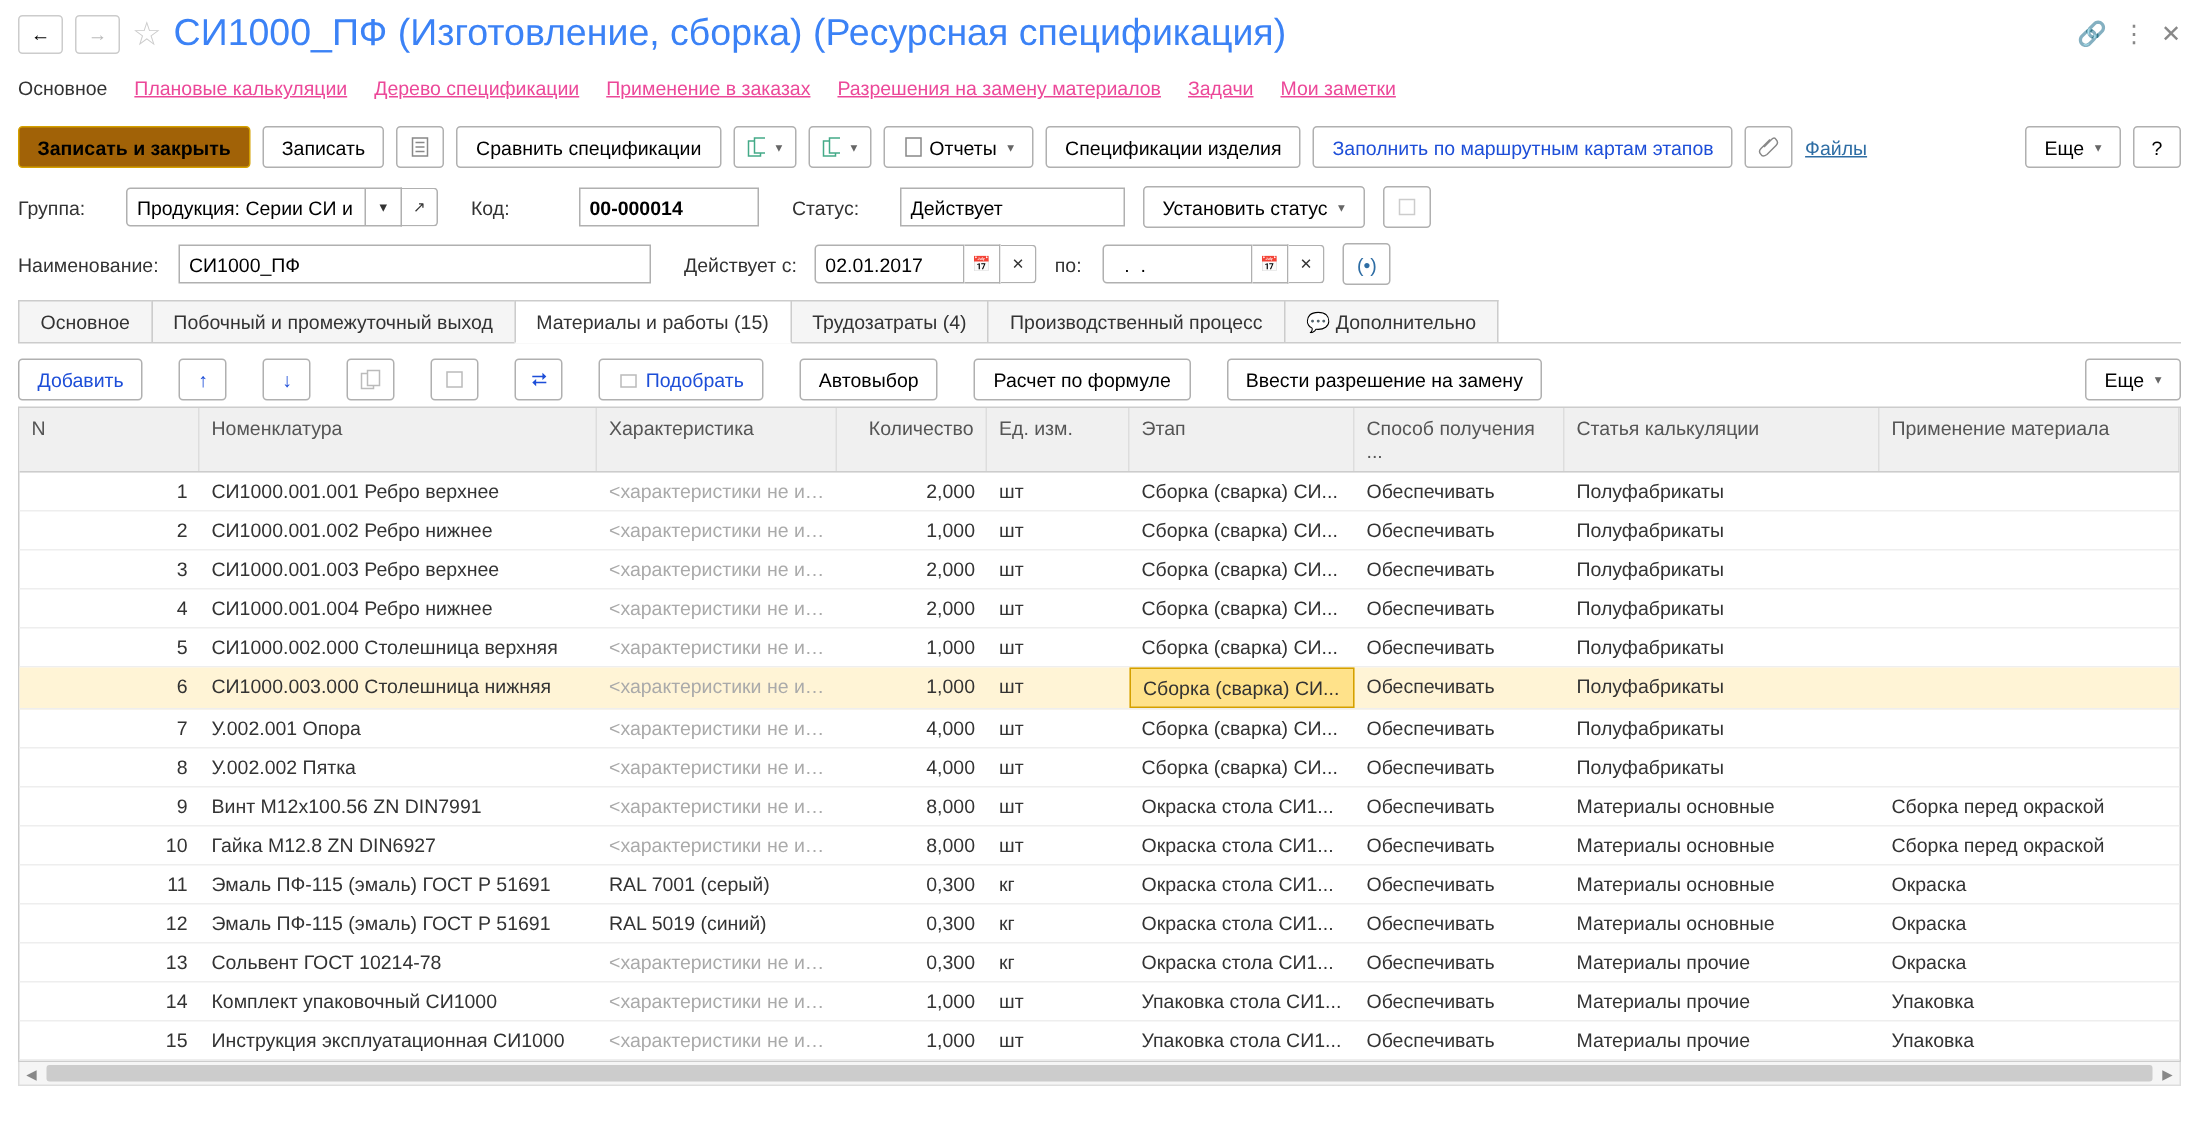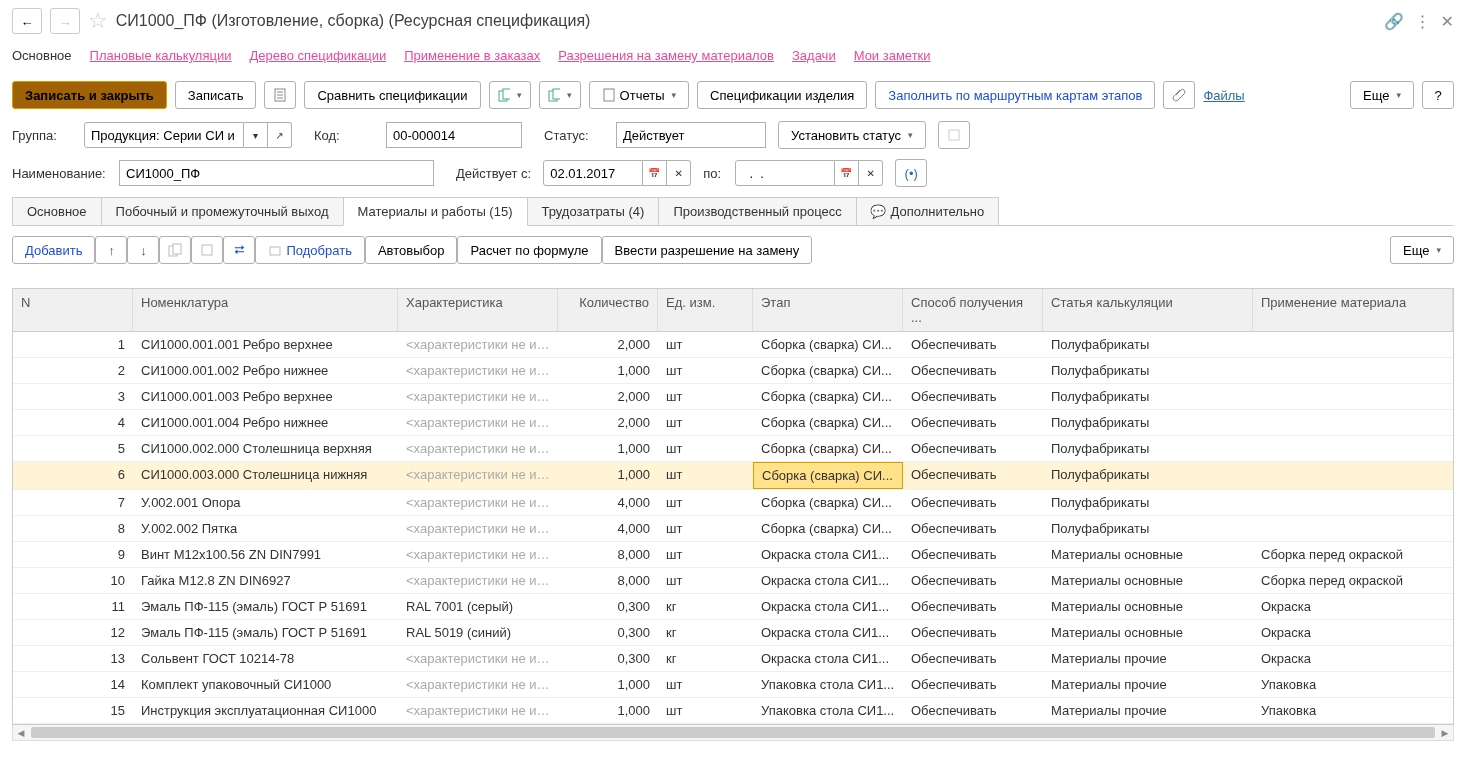--- a/index.html
+++ b/index.html
@@ -1,21 +1,21 @@
 <!DOCTYPE html>
 <html><head>
 <meta charset="utf-8">
 <style>
 *{box-sizing:border-box;margin:0;padding:0;font-family:Arial,sans-serif;font-size:13px;}
 body{background:#fff;color:#333;padding:8px 12px;}
 .hdr{display:flex;align-items:center;gap:8px;margin-bottom:10px;}
 .nav-btn{border:1px solid #ccc;background:#fff;width:30px;height:26px;display:flex;align-items:center;justify-content:center;cursor:pointer;border-radius:3px;}
 .nav-btn.disabled{color:#bbb;}
 .star{color:#ccc;font-size:22px;cursor:pointer;}
-.title{font-size:16px;color:#404040;}
+.title{font-size:25px;color:#3b82f6;}
 .hdr-right{margin-left:auto;display:flex;gap:10px;align-items:center;}
 .hdr-icn{color:#888;font-size:16px;cursor:pointer;}
 .navbar{display:flex;gap:18px;align-items:center;margin-bottom:14px;border-bottom:0;}
 .nav-main{background:#fff;padding:4px 0;color:#333;}
 .nav-link{color:#ec4899;text-decoration:underline;cursor:pointer;}
 .toolbar{display:flex;gap:8px;align-items:center;margin-bottom:12px;flex-wrap:wrap;}
 .btn{border:1px solid #b0b0b0;background:#fff;padding:5px 12px;border-radius:3px;cursor:pointer;height:28px;display:flex;align-items:center;gap:4px;}
 .btn.primary{background:#a16207;border-color:#d4a000;font-weight:bold;}
 .btn.icon-only{padding:5px 8px;width:32px;justify-content:center;}
 .btn.disabled{color:#1d4ed8;}
@@ -24,21 +24,21 @@
 .form-row{display:flex;gap:12px;align-items:center;margin-bottom:10px;}
 .lbl{color:#333;min-width:60px;}
 .inp{border:1px solid #b0b0b0;padding:3px 6px;height:26px;background:#fff;}
 .inp-grp{display:flex;}
 .inp-grp .inp{border-radius:3px 0 0 3px;}
 .inp-grp .ibtn{border:1px solid #b0b0b0;border-left:0;width:24px;height:26px;background:#fff;display:flex;align-items:center;justify-content:center;cursor:pointer;font-size:10px;}
 .inp-grp .ibtn:last-child{border-radius:0 3px 3px 0;}
 .tabs{display:flex;border-bottom:1px solid #ccc;margin-bottom:10px;}
 .tab{padding:6px 14px;border:1px solid #ccc;border-bottom:none;background:#f5f5f5;cursor:pointer;margin-right:-1px;position:relative;}
 .tab.active{background:#fff;border-bottom:1px solid #fff;margin-bottom:-1px;z-index:1;}
-.sub-tb{display:flex;gap:0;align-items:center;margin-bottom:24px;}
+.sub-tb{display:flex;gap:24px;align-items:center;margin-bottom:4px;}
 .sub-tb .spacer{flex:1;}
 .tbl{border:1px solid #ccc;width:100%;}
 .thead{display:flex;background:#f0f0f0;border-bottom:1px solid #ccc;}
 .th{padding:6px 8px;border-right:1px solid #ddd;color:#555;}
 .tbody{}
 .tr{display:flex;border-bottom:1px solid #eee;}
 .tr.selected{background:#fff4d6;}
 .tr.selected .td.stage{background:#ffe28a;border:1px solid #d4a000;}
 .td{padding:5px 8px;overflow:hidden;white-space:nowrap;text-overflow:ellipsis;}
 .td.num{text-align:right;}
@@ -134,21 +134,21 @@
 </div>
 
 <div class="form-row">
   <span class="lbl">Группа:</span>
   <div class="inp-grp">
     <input class="inp" style="width: 160px;" value="Продукция: Серии СИ и Т">
     <span class="ibtn">▾</span>
     <span class="ibtn">↗</span>
   </div>
   <span class="lbl" style="margin-left:10px">Код:</span>
-  <input class="inp" style="width: 136px;" value="00-000014">
+  <input class="inp" style="width: 120px; font-weight: bold;" value="00-000014">
   <span class="lbl" style="margin-left:10px">Статус:</span>
   <input class="inp" style="width: 150px;" value="Действует">
   <button class="btn">
       <span>Установить статус</span>
       <span class="dd-arrow">▾</span>
     </button>
   <button class="btn icon-only disabled">
       <svg width="14" height="14">
         <rect x="2" y="2" width="10" height="10" fill="none" stroke="#ccc"></rect>
       </svg>

